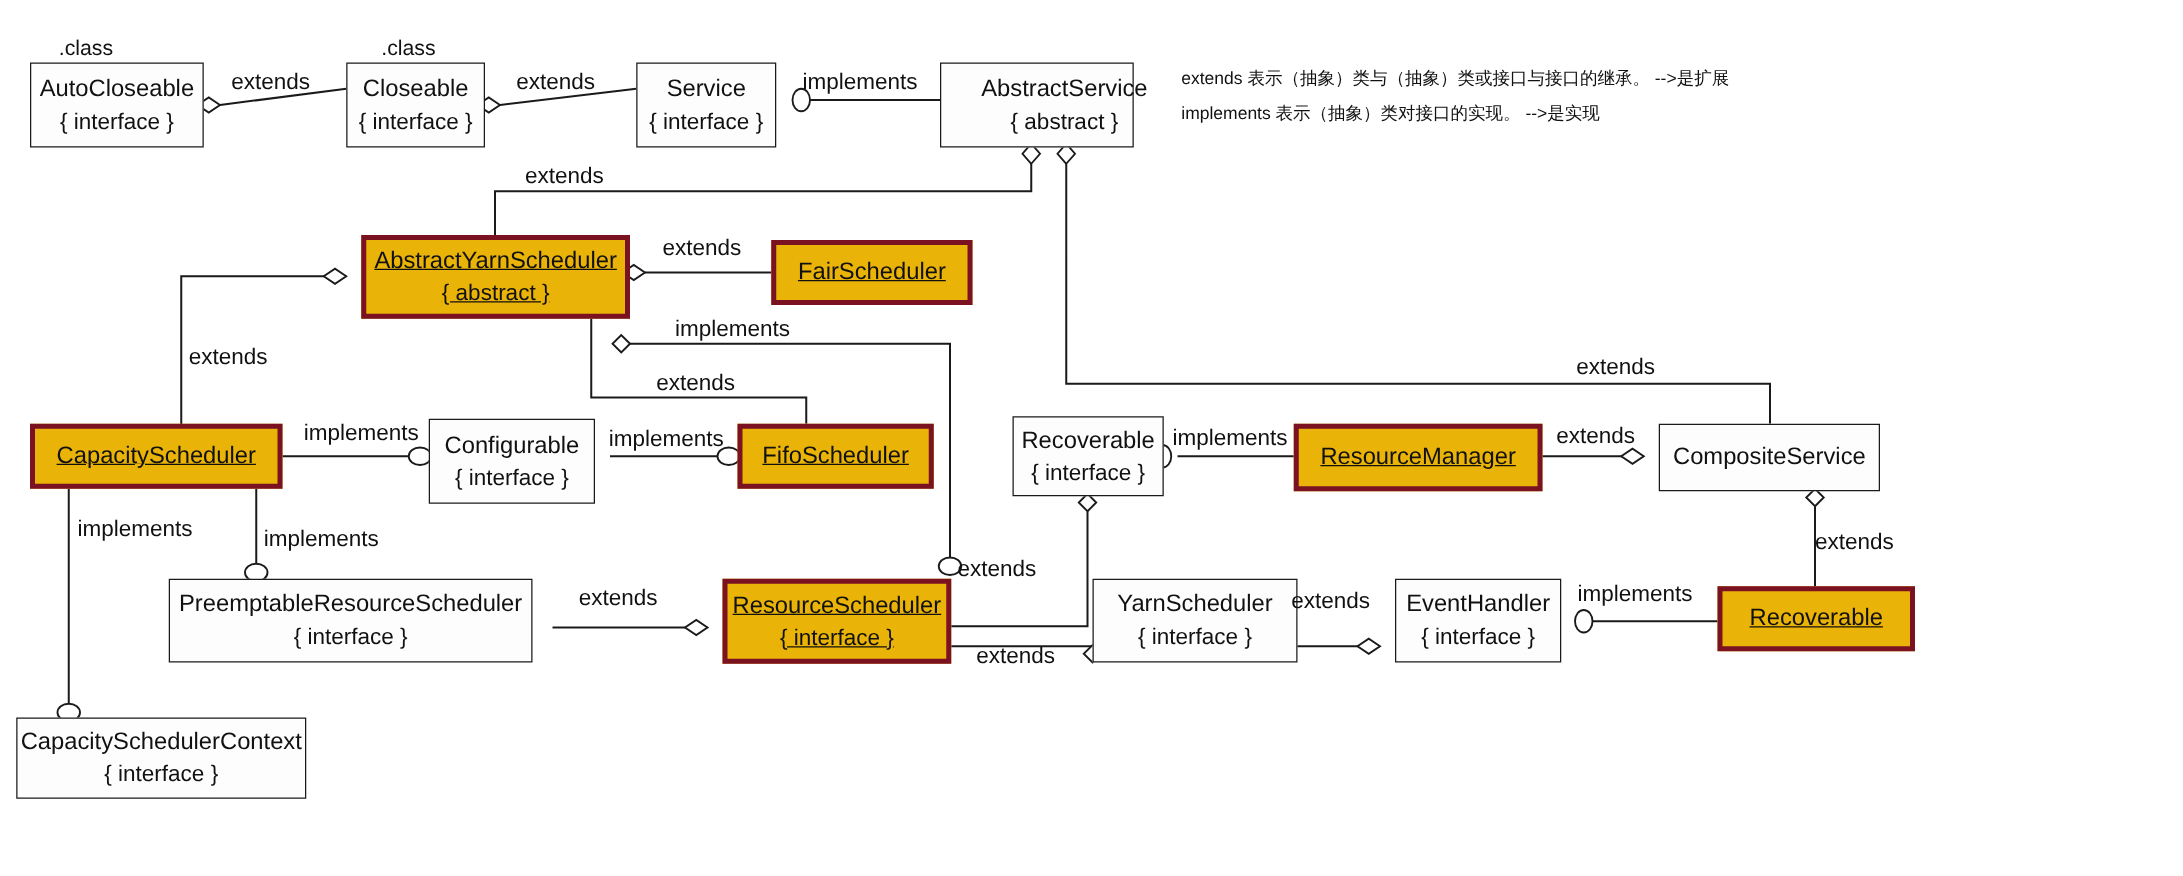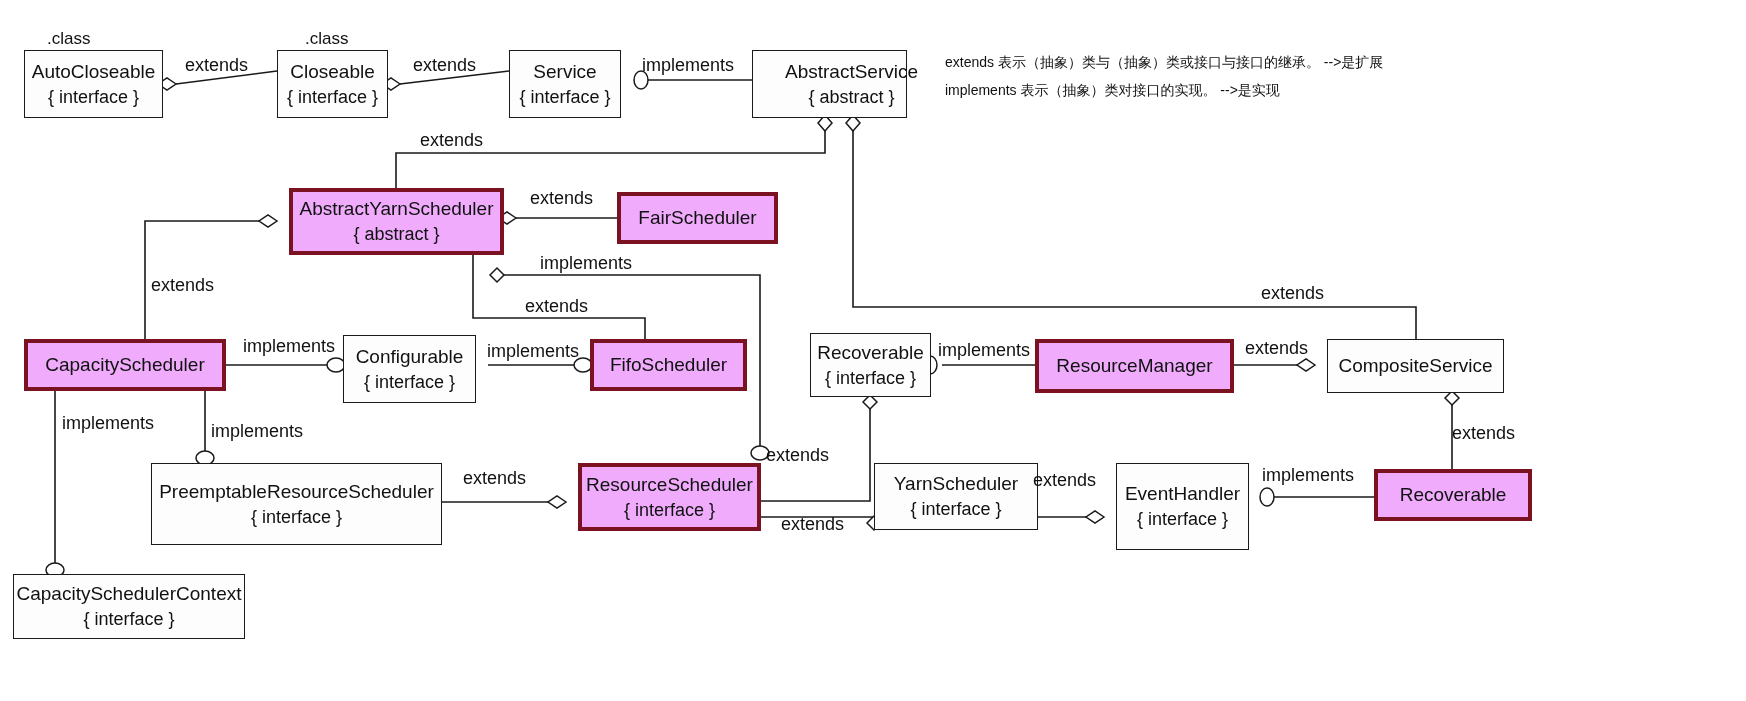--- a/index.html
+++ b/index.html
@@ -33,21 +33,22 @@
     border: 1.6px solid #1a1a1a;
     display: flex;
     flex-direction: column;
     align-items: center;
     justify-content: center;
     color: #111111;
     z-index: 3;
   }
   .node.hl {
     border: 4px solid #7a1222;
-    background: #f0abfc;
+    background: #eab308;
+    text-decoration: underline;
   }
   .node .nm {
     font-size: 19px;
     line-height: 1.12;
     white-space: nowrap;
   }
   .node .st {
     font-size: 18px;
     line-height: 1.15;
     margin-top: 5px;
@@ -211,36 +212,36 @@
   </div>
 
   <div class="node hl single" style="left:1035px; top:318px; width:199px; height:54px;">
     <div class="nm">ResourceManager</div>
   </div>
 
   <div class="node single" style="left:1327px; top:318px; width:177px; height:54px;">
     <div class="nm">CompositeService</div>
   </div>
 
-  <div class="node" style="left:151px; top:442px; width:291px; height:82px;">
+  <div class="node" style="left:135px; top:442px; width:291px; height:67px;">
     <div class="nm">PreemptableResourceScheduler</div>
     <div class="st">{ interface }</div>
   </div>
 
   <div class="node hl" style="left:578px; top:442px; width:183px; height:68px;">
     <div class="nm">ResourceScheduler</div>
     <div class="st">{ interface }</div>
   </div>
 
   <div class="node" style="left:874px; top:442px; width:164px; height:67px;">
     <div class="nm">YarnScheduler</div>
     <div class="st">{ interface }</div>
   </div>
 
-  <div class="node" style="left:1116px; top:442px; width:133px; height:87px;">
+  <div class="node" style="left:1116px; top:442px; width:133px; height:67px;">
     <div class="nm">EventHandler</div>
     <div class="st">{ interface }</div>
   </div>
 
   <div class="node hl single" style="left:1374px; top:448px; width:158px; height:52px;">
     <div class="nm">Recoverable</div>
   </div>
 
   <div class="node" style="left:13px; top:553px; width:232px; height:65px;">
     <div class="nm">CapacitySchedulerContext</div>

